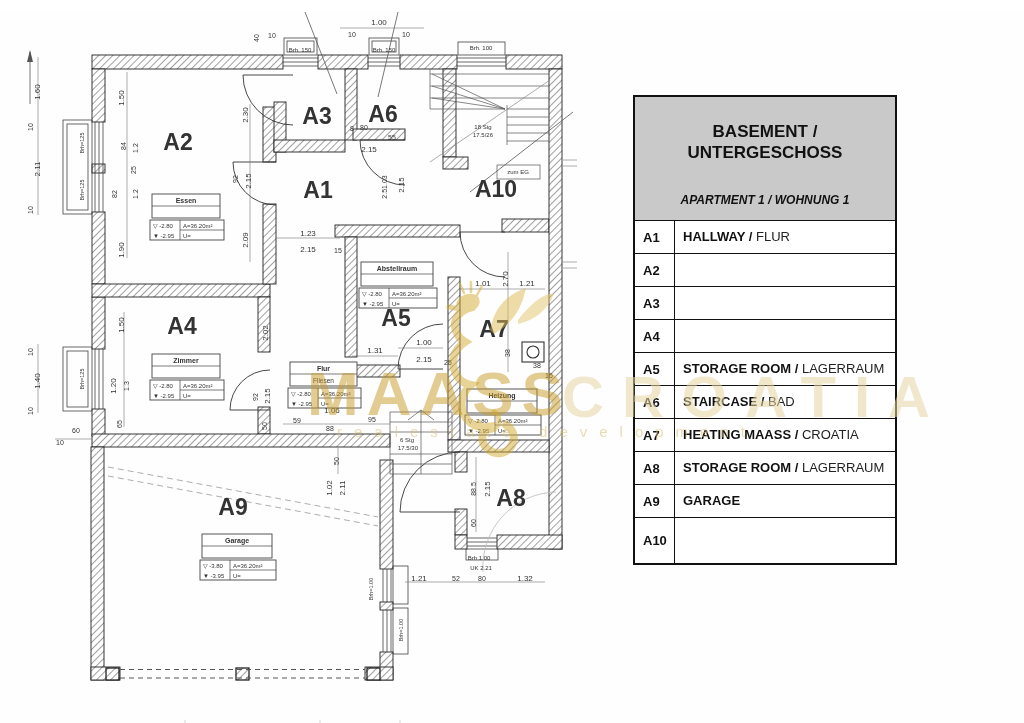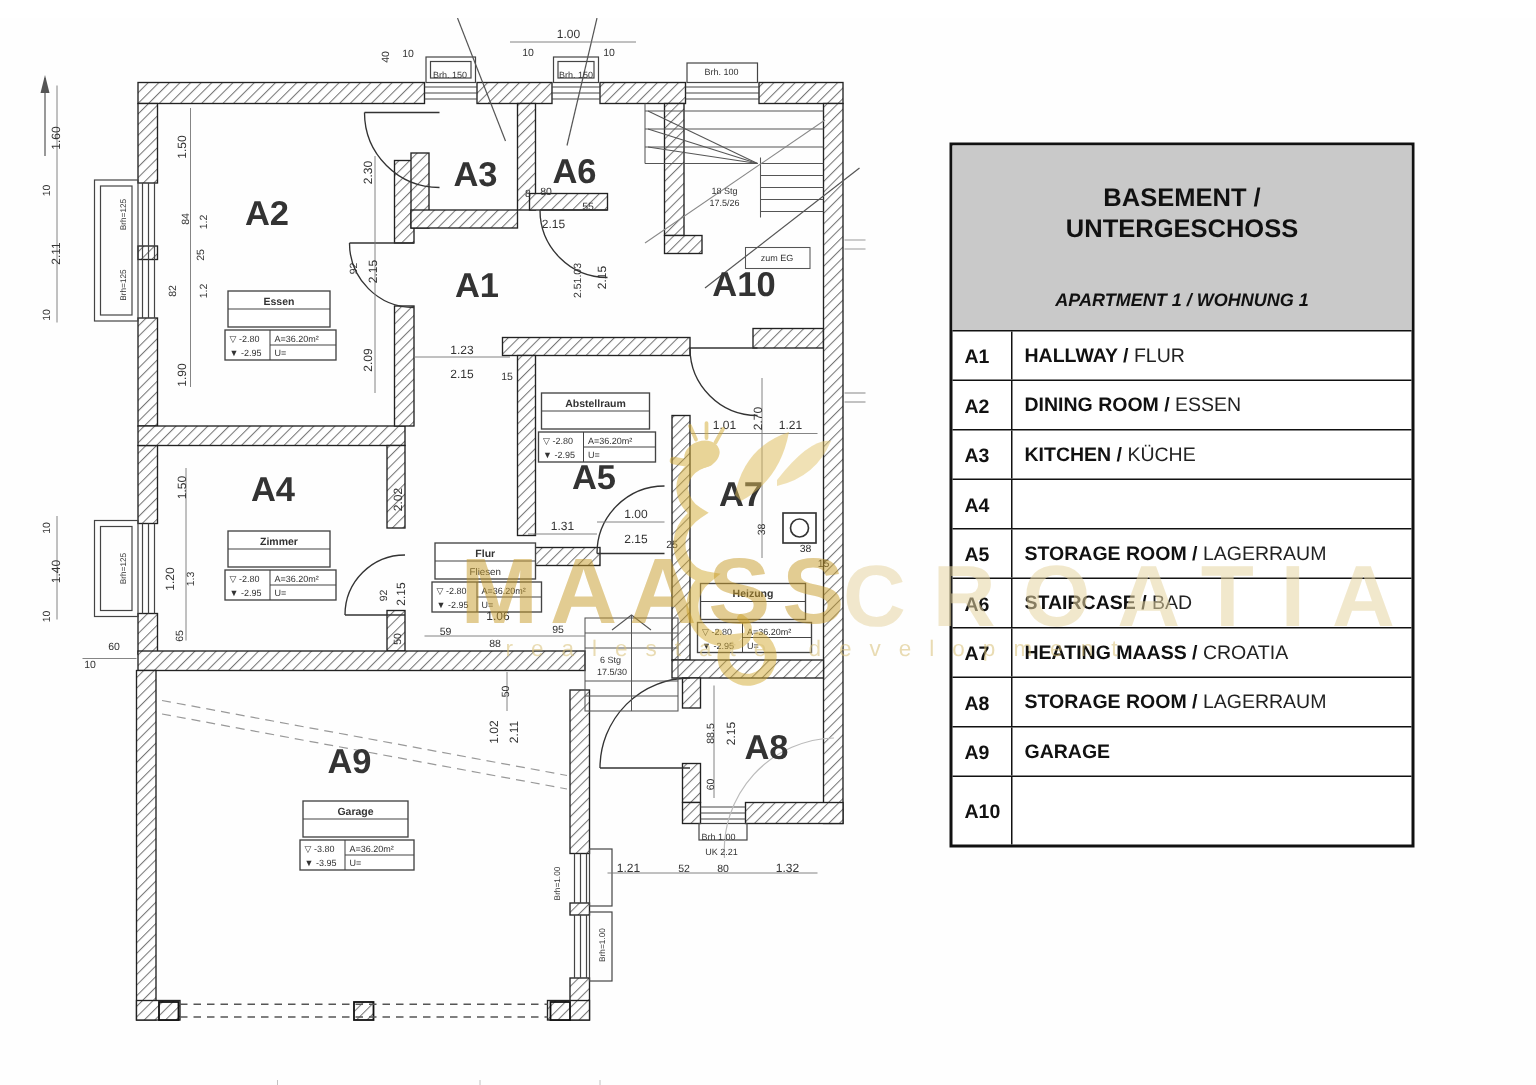--- a/index.html
+++ b/index.html
@@ -2,21 +2,21 @@
 <html><head>
 <meta charset="utf-8">
 <style>
   html,body{margin:0;padding:0;background:#fff;}
   .page{position:relative;width:1024px;height:723px;background:#fefefe;overflow:hidden;
         font-family:"Liberation Sans", sans-serif;margin-top:12px;}
   svg{position:absolute;left:0;top:0;}
   svg text{font-family:"Liberation Sans", sans-serif;fill:#333;}
 
   
-  .legend{position:absolute;left:633px;top:83px;width:310px;border:2px solid #111;
+  .legend{position:absolute;left:633px;top:83px;width:264px;border:2px solid #111;
           background:#fff;box-sizing:border-box;z-index:5;}
   .lg-head{background:#c9c9c9;padding:24px 12px 13px 12px;text-align:center;}
   .lg-title{font-size:17px;font-weight:700;color:#111;line-height:21px;margin:0 auto 30px auto;width:230px;}
   .lg-sub{font-size:12px;font-weight:700;font-style:italic;color:#111;}
   .lg-row{display:flex;border-top:1px solid #111;min-height:33px;align-items:center;box-sizing:border-box;}
   .lg-row.tall{min-height:46px;}
   .lg-code{width:40px;flex:0 0 40px;align-self:stretch;display:flex;align-items:center;
            padding-left:8px;font-size:13px;font-weight:700;color:#111;
            border-right:1px solid #111;box-sizing:border-box;}
   .lg-label{padding:4px 8px;font-size:13px;color:#111;line-height:16px;text-align:center;}
@@ -399,30 +399,24 @@
     <div id="legend-rows">
     <div class="lg-row">
       <div class="lg-code">A1</div>
       <div class="lg-label">
         <span class="en">HALLWAY / </span><span class="de">FLUR</span>
       </div>
     </div>
 
     <div class="lg-row">
       <div class="lg-code">A2</div>
-      <div class="lg-label">
-        <span class="en">DINING ROOM / </span><span class="de">ESSEN</span>
-      </div>
     </div>
 
     <div class="lg-row">
       <div class="lg-code">A3</div>
-      <div class="lg-label">
-        <span class="en">KITCHEN / </span><span class="de">KÜCHE</span>
-      </div>
     </div>
 
     <div class="lg-row">
       <div class="lg-code">A4</div>
     </div>
 
     <div class="lg-row">
       <div class="lg-code">A5</div>
       <div class="lg-label">
         <span class="en">STORAGE ROOM / </span><span class="de">LAGERRAUM</span>

